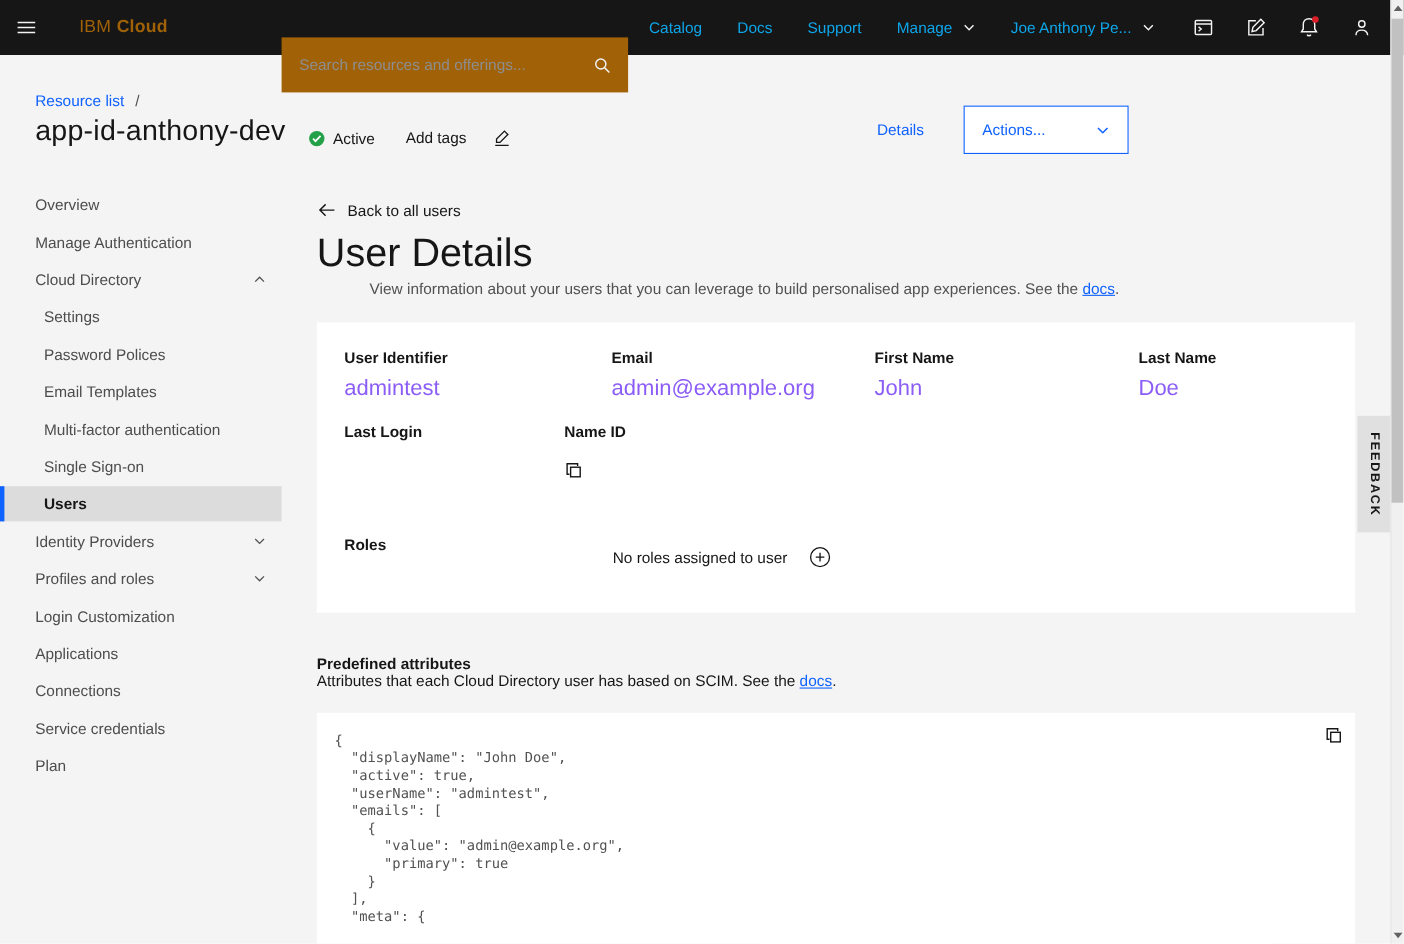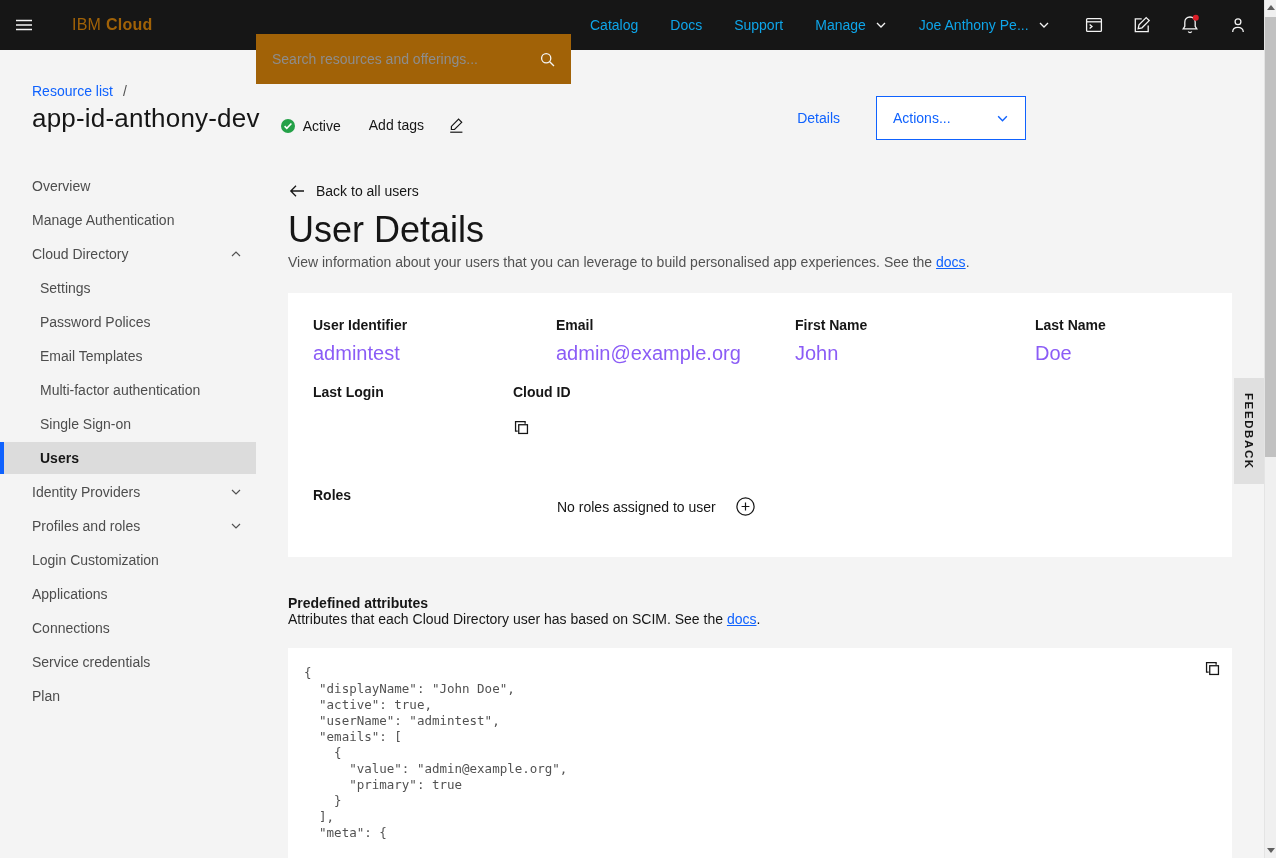--- a/index.html
+++ b/index.html
@@ -39,21 +39,21 @@
   
   .sidebar { position:absolute; left:0; top:170px; width:256px; bottom:0; }
   .nav-item { height:32px; margin-bottom:2px; display:flex; align-items:center; justify-content:space-between; padding-left:32px; padding-right:12px; font-size:14px; color:#4d4d4d; cursor:pointer; }
   .nav-item.sub { padding-left:40px; }
   .nav-item.selected { background:#dcdcdc; border-left:4px solid #0f62fe; padding-left:36px; font-weight:700; color:#161616; }
 
   
   .main { position:absolute; left:288px; top:170px; width:944px; }
   .back-row { margin-top:12px; display:flex; align-items:center; gap:10px; font-size:14px; color:#161616; cursor:pointer; width:fit-content; text-decoration:none; }
   .main h2 { margin-top:13px; font-size:36px; font-weight:400; color:#161616; line-height:34px; }
-  .intro { margin-top:7px; font-size:14px; color:#525252; line-height:16px; }
+  .intro { margin-top:7px; font-size:14px; color:#525252; line-height:16px;margin-left:48px; }
   .intro a, .pre-desc a { color:#0f62fe; text-decoration:underline; cursor:pointer; }
 
   .card { margin-top:23px; background:#ffffff; width:944px; height:264px; padding:25px 24px 0 25px; }
   .fields-grid { display:grid; grid-template-columns:243px 239px 240px auto; }
   .fld-label { font-size:14px; font-weight:700; color:#161616; line-height:15px; }
   .fld-value { margin-top:13px; font-size:20px; color:#8b5cf6; line-height:15px; }
   .row2 { margin-top:24px; display:flex; }
   .row2 .ll { width:200px; }
   .copy-btn { margin-top:19px; background:none; border:none; cursor:pointer; display:block; padding:0; }
   .row3 { margin-top:49px; display:flex; align-items:flex-start; }
@@ -275,21 +275,21 @@
           <div class="fld-value">John</div>
         </div>
         <div>
           <div class="fld-label">Last Name</div>
           <div class="fld-value">Doe</div>
         </div>
       </div>
       <div class="row2">
         <div class="ll fld-label">Last Login</div>
         <div>
-          <div class="fld-label">Cloud ID</div>
+          <div class="fld-label">Name ID</div>
           <button class="copy-btn">
             <svg width="17" height="17" viewBox="0 0 16 16">
                 <path d="M11.4 4.4V2.4H2.4v9h2" fill="none" stroke="#161616" stroke-width="1.2"></path>
                 <rect x="5.4" y="5.4" width="8.2" height="8.2" fill="none" stroke="#161616" stroke-width="1.2"></rect>
               </svg>
           </button>
         </div>
       </div>
       <div class="row3">
         <div class="roles-label fld-label">Roles</div>

